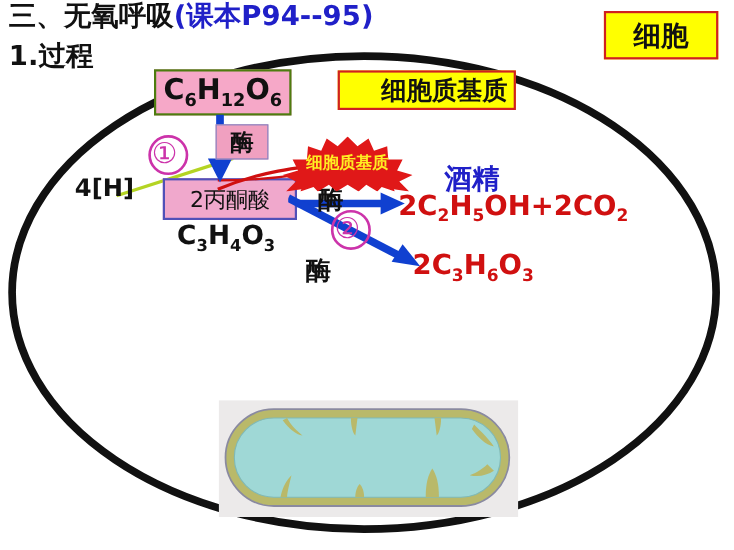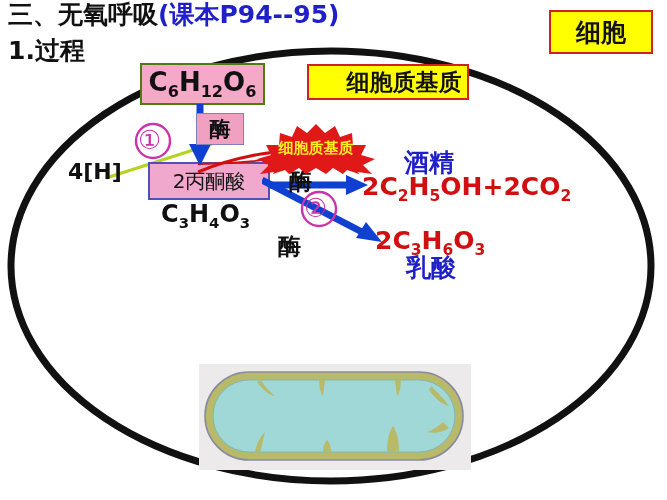--- a/index.html
+++ b/index.html
@@ -250,21 +250,20 @@
 
   <svg class="abs" style="left:299px; top:189px; width:40px; height:40px;" viewBox="0 0 40 40" width="40" height="40">
     <circle cx="20" cy="20" r="17" fill="none" stroke="#cc33aa" stroke-width="2.4"></circle>
   </svg>
   <div class="abs step-num" id="step-2">②</div>
 
   <div class="abs plain" id="alcohol-name">酒精</div>
   <div class="abs plain" id="alcohol-formula">2C<sub>2</sub>H<sub>5</sub>OH+2CO<sub>2</sub></div>
 
   <div class="abs plain" id="lactic-formula">2C<sub>3</sub>H<sub>6</sub>O<sub>3</sub></div>
-  <div class="abs plain" id="lactic-name">乳酸</div>
 
   <div class="abs" id="cell-picture">
     <svg viewBox="0 0 272 106" width="272" height="106">
       <rect x="6" y="8" width="258" height="88" rx="44" ry="44" fill="#b9b96a" stroke="#8a8aa0" stroke-width="1.6"></rect>
       <rect x="14" y="16" width="242" height="72" rx="36" ry="36" fill="#9fd8d6" stroke="#7fb9b7" stroke-width="1"></rect>
 
       <path d="M62,16 C66,24 72,28 76,32 C70,31 64,26 58,18 Z" fill="#b9b96a"></path>
       <path d="M120,16 L126,16 L124,32 C122,30 120,24 120,16 Z" fill="#b9b96a"></path>
       <path d="M196,16 L202,16 C202,24 200,30 198,32 Z" fill="#b9b96a"></path>
       <path d="M232,22 C240,30 246,36 250,42 C242,40 236,34 230,26 Z" fill="#b9b96a"></path>

